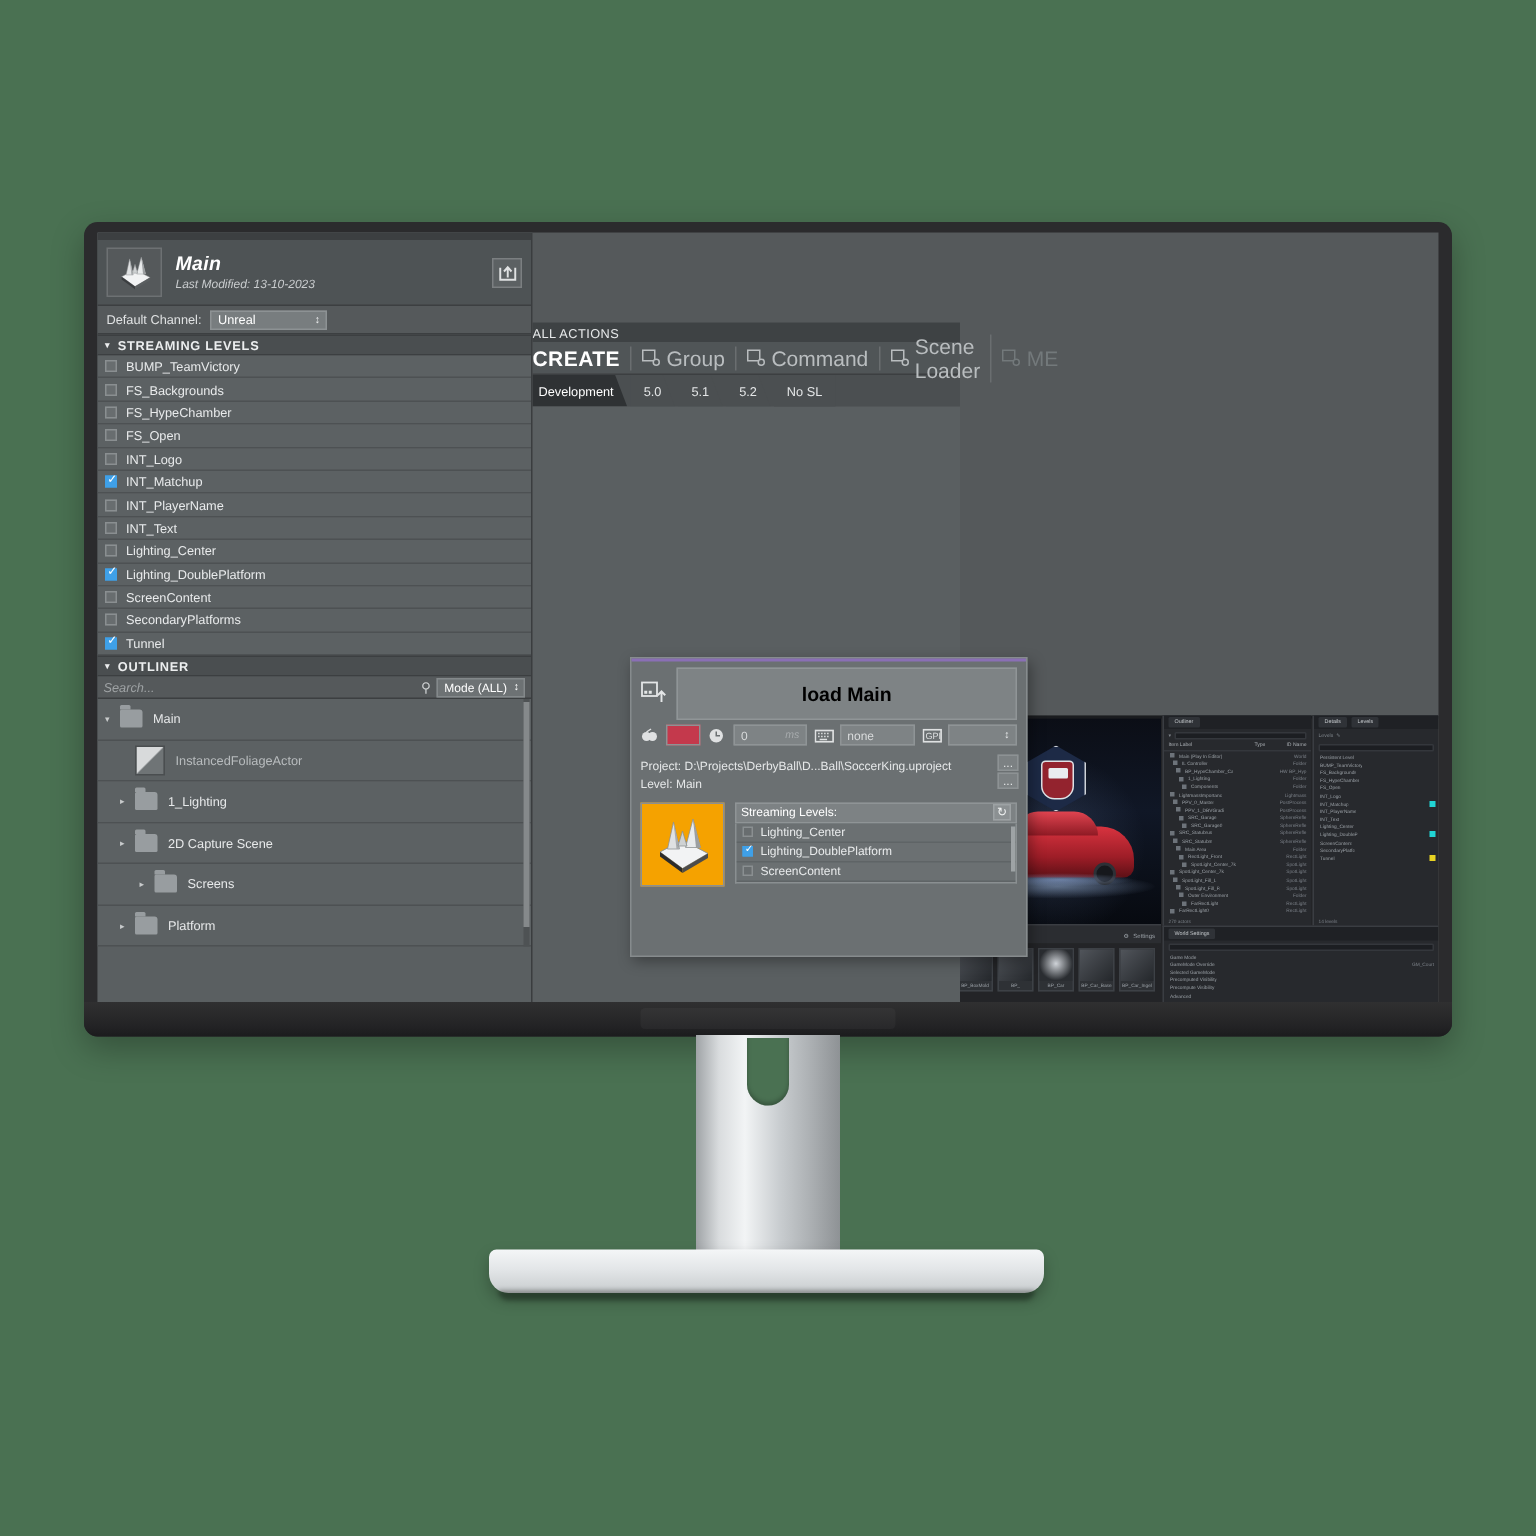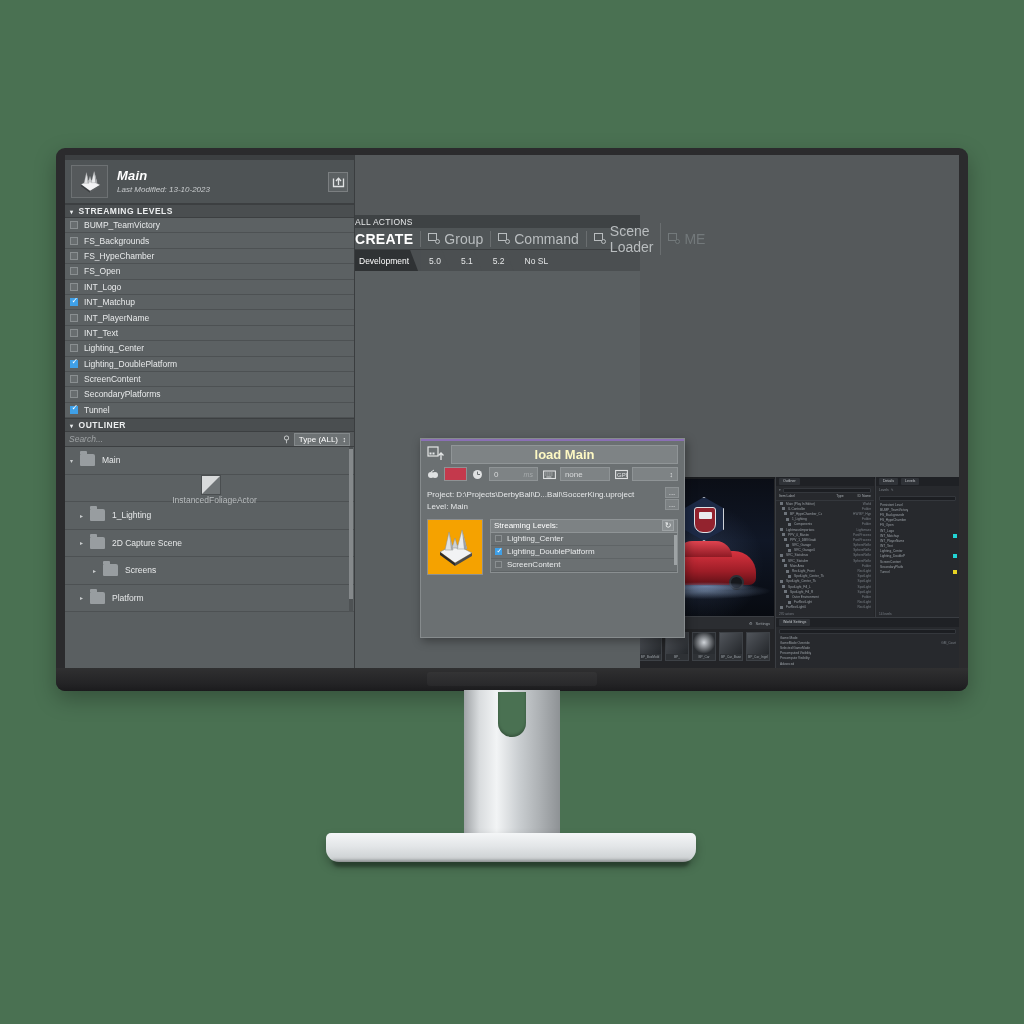--- a/index.html
+++ b/index.html
@@ -260,24 +260,24 @@
   }
   #card-row1 {
     display: flex; align-items: center;
     padding: 6px 6px 3px 6px; gap: 6px;
   }
   #card-ico {
     width: 18px; height: 17px; flex: none; position: relative;
     color: #e4e6e7;
   }
   #card-title {
-    flex: 1; height: 19px;
+    flex: 1; height: 35px;
     background: #7e8385; border: 1px solid #909597;
     display: flex; align-items: center; justify-content: center;
-    font-size: 13px; font-weight: bold; color: #fef9c3;
+    font-size: 13px; font-weight: bold; color: #000000;
   }
   #card-row2 {
     display: flex; align-items: center; gap: 5px;
     padding: 0 6px 5px 6px;
   }
   .mini-ico { width: 12px; height: 11px; flex: none; color: #dfe1e2; }
   #color-swatch {
     width: 23px; height: 14px; background: #c4394c; border: 1px solid #8f9294; flex: none;
   }
   .mini-field {
@@ -929,20 +929,27 @@
         <div id="lp-sub">Last Modified: 13-10-2023</div>
       </div>
       <div id="lp-export">
         <svg width="13" height="13" viewBox="0 0 13 13">
           <path d="M1.5 3.5 L1.5 11.5 L11.5 11.5 L11.5 3.5" fill="none" stroke="#e0e2e3" stroke-width="1.3"></path>
           <path d="M6.5 10 L6.5 3.5 M4 6 L6.5 3.2 L9 6" fill="none" stroke="#e0e2e3" stroke-width="1.3"></path>
         </svg>
       </div>
     </div>
 
+    <div id="lp-channel">
+      <span id="lp-channel-label">Default Channel:</span>
+      <div class="dropdown">
+        <span>Unreal</span>
+        <span class="arrows">↕</span>
+      </div>
+    </div>
 
     <div class="section-head">
       <span class="caret">▾</span>
       <span>STREAMING LEVELS</span>
     </div>
 
     <div id="streaming-levels-list">
         <div class="level-row">
           <span class="cbox"></span>
           <span>BUMP_TeamVictory</span>
@@ -999,33 +1006,33 @@
 
     <div class="section-head">
       <span class="caret">▾</span>
       <span>OUTLINER</span>
     </div>
 
     <div id="outliner-search">
       <span id="search-text">Search...</span>
       <span id="search-icon">⚲</span>
       <div id="type-filter">
-        <span>Type  (ALL)</span>
+        <span>Mode  (ALL)</span>
         <span class="arrows" style="position:absolute;right:3px;font-size:7px">↕</span>
       </div>
     </div>
 
     <div id="outliner-tree" style="position:relative;">
       <div id="outliner-rows">
           <div class="tree-row" style="padding-left: 5px;">
             <span class="tree-caret">▾</span>
             <span class="folder"></span>
             <span>Main</span>
           </div>
-          <div class="tree-row" style="padding-left: 15px; flex-direction: column;">
+          <div class="tree-row" style="padding-left: 15px;">
             <span class="tree-caret"></span>
             <span class="actor-icon"></span>
             <span style="color: rgb(184, 188, 190);">InstancedFoliageActor</span>
           </div>
           <div class="tree-row" style="padding-left: 15px;">
             <span class="tree-caret">▸</span>
             <span class="folder"></span>
             <span>1_Lighting</span>
           </div>
           <div class="tree-row" style="padding-left: 15px;">

